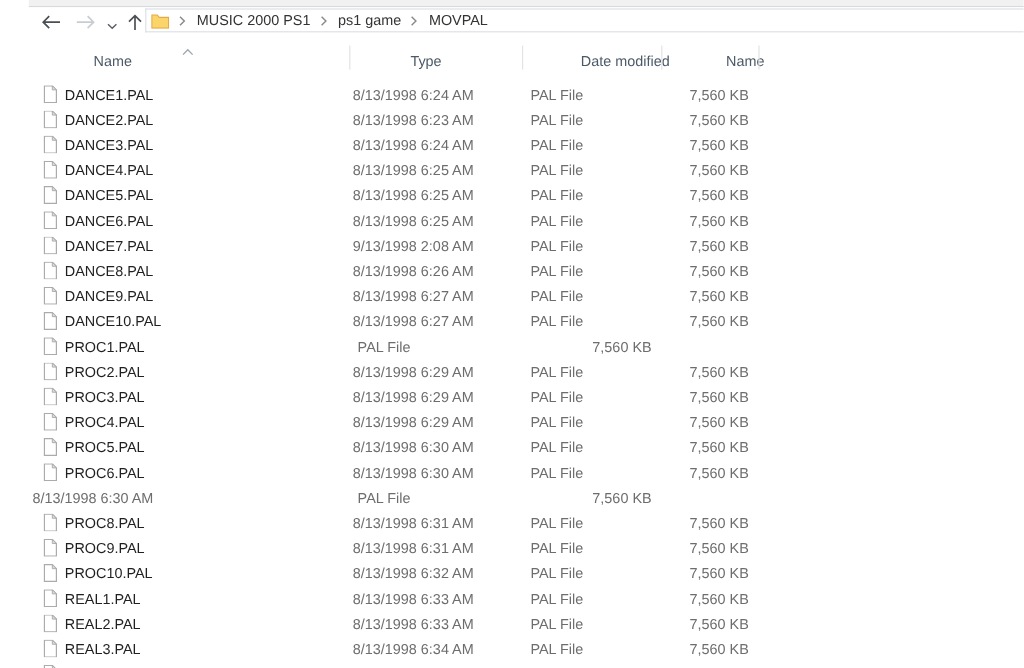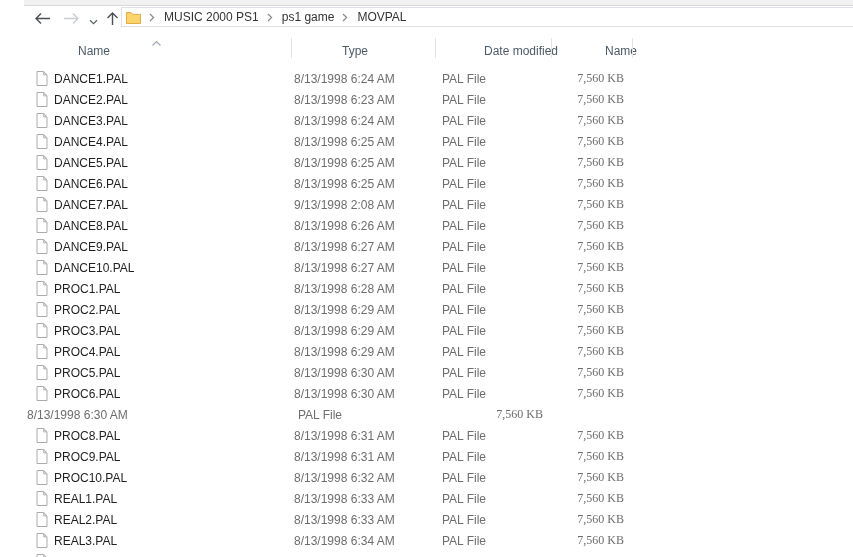--- a/index.html
+++ b/index.html
@@ -54,21 +54,21 @@
   .row {
     display: grid; grid-template-columns: 267px 144px 116px 81px;
     height: 21px; align-items: center; font-size: 12px;
   }
   .cell { white-space: nowrap; overflow: hidden; }
   .cell.namec { display: flex; align-items: center; padding-left: 12px; box-sizing: border-box; }
   .file-icon { display: inline-flex; margin-right: 6px; flex: none; }
   .fname { color: var(--file_text, #211f20); }
   .cell.datec { color: var(--secondary_text, #6d6d6d); padding-left: 3px; box-sizing: border-box; }
   .cell.typec { color: var(--secondary_text, #6d6d6d); padding-left: 7px; box-sizing: border-box; }
-  .cell.sizec { color: var(--secondary_text, #6d6d6d); text-align: right; padding-right: 8px; box-sizing: border-box; font-family: Liberation Serif, serif; }
+  .cell.sizec { color: var(--secondary_text, #6d6d6d); text-align: right; padding-right: 8px; box-sizing: border-box; }
 </style>
 </head>
 <body>
 
 <div class="screen">
 
   <div class="top-strip"></div>
 
   <div class="toolbar">
     <div class="nav-group">
@@ -297,21 +297,20 @@
       <div class="row">
     <span class="cell namec">
       <span class="file-icon">
         <svg width="12" height="15" viewBox="0 0 12 15">
           <path d="M1 .5 H7.6 L11 3.9 V14.5 H1 Z" fill="#ffffff" stroke="#ababab"></path>
           <path d="M7.6 .5 V3.9 H11 Z" fill="#dcdcdc" stroke="#ababab" stroke-width="0.8"></path>
         </svg>
       </span>
       <span class="fname">PROC1.PAL</span>
     </span>
-    <span class="cell datec">8/13/1998 6:28 AM</span>
     <span class="cell typec">PAL File</span>
     <span class="cell sizec">7,560 KB</span>
   </div>
       <div class="row">
     <span class="cell namec">
       <span class="file-icon">
         <svg width="12" height="15" viewBox="0 0 12 15">
           <path d="M1 .5 H7.6 L11 3.9 V14.5 H1 Z" fill="#ffffff" stroke="#ababab"></path>
           <path d="M7.6 .5 V3.9 H11 Z" fill="#dcdcdc" stroke="#ababab" stroke-width="0.8"></path>
         </svg>

